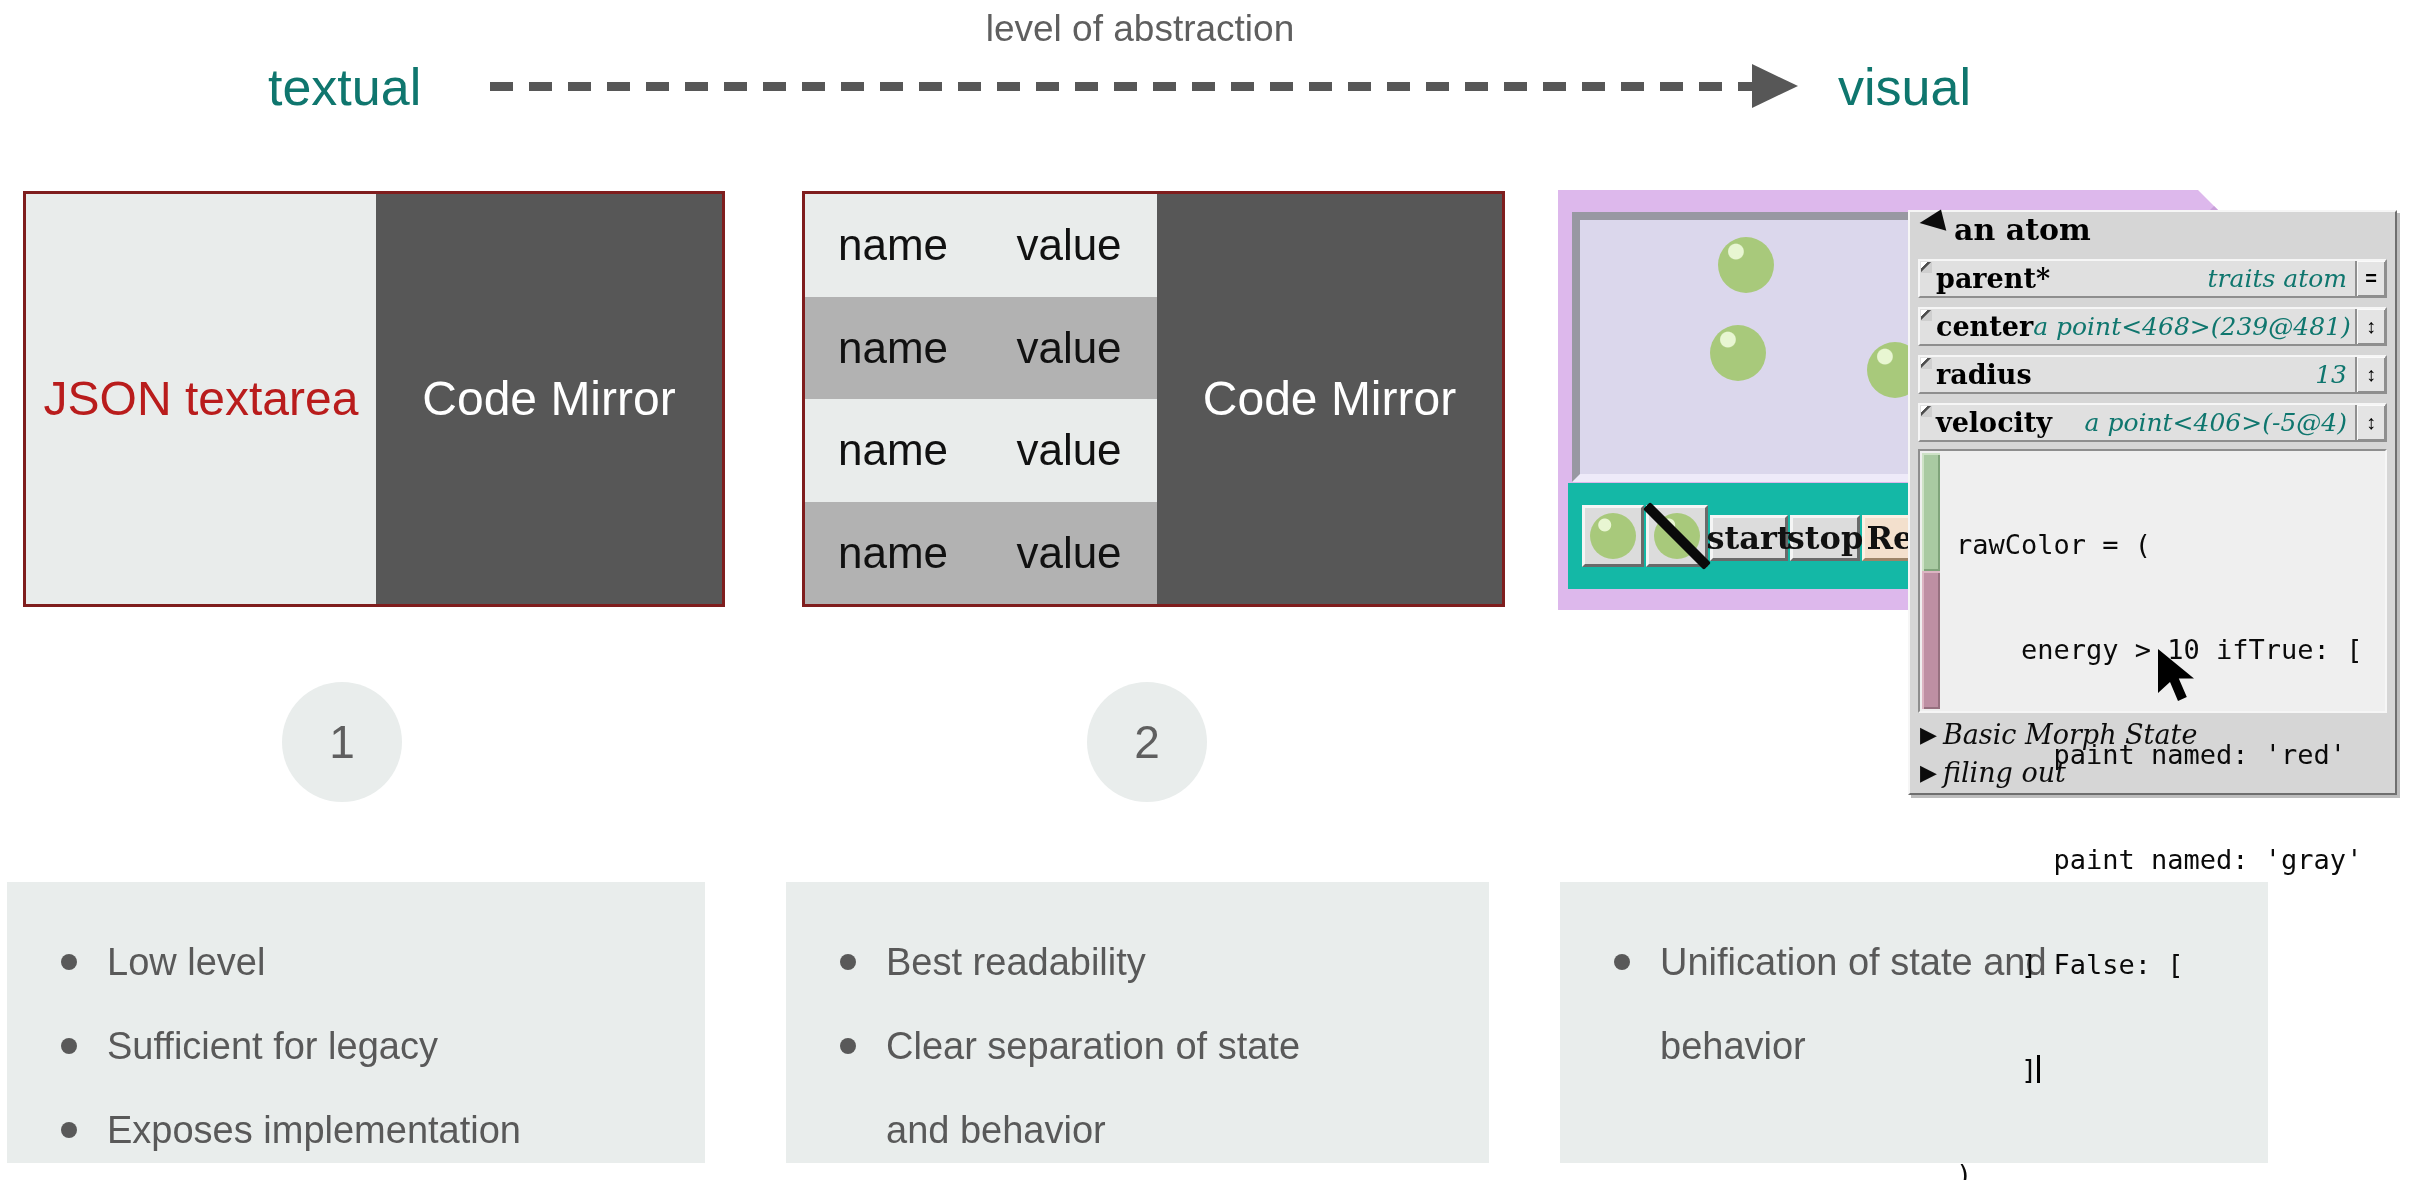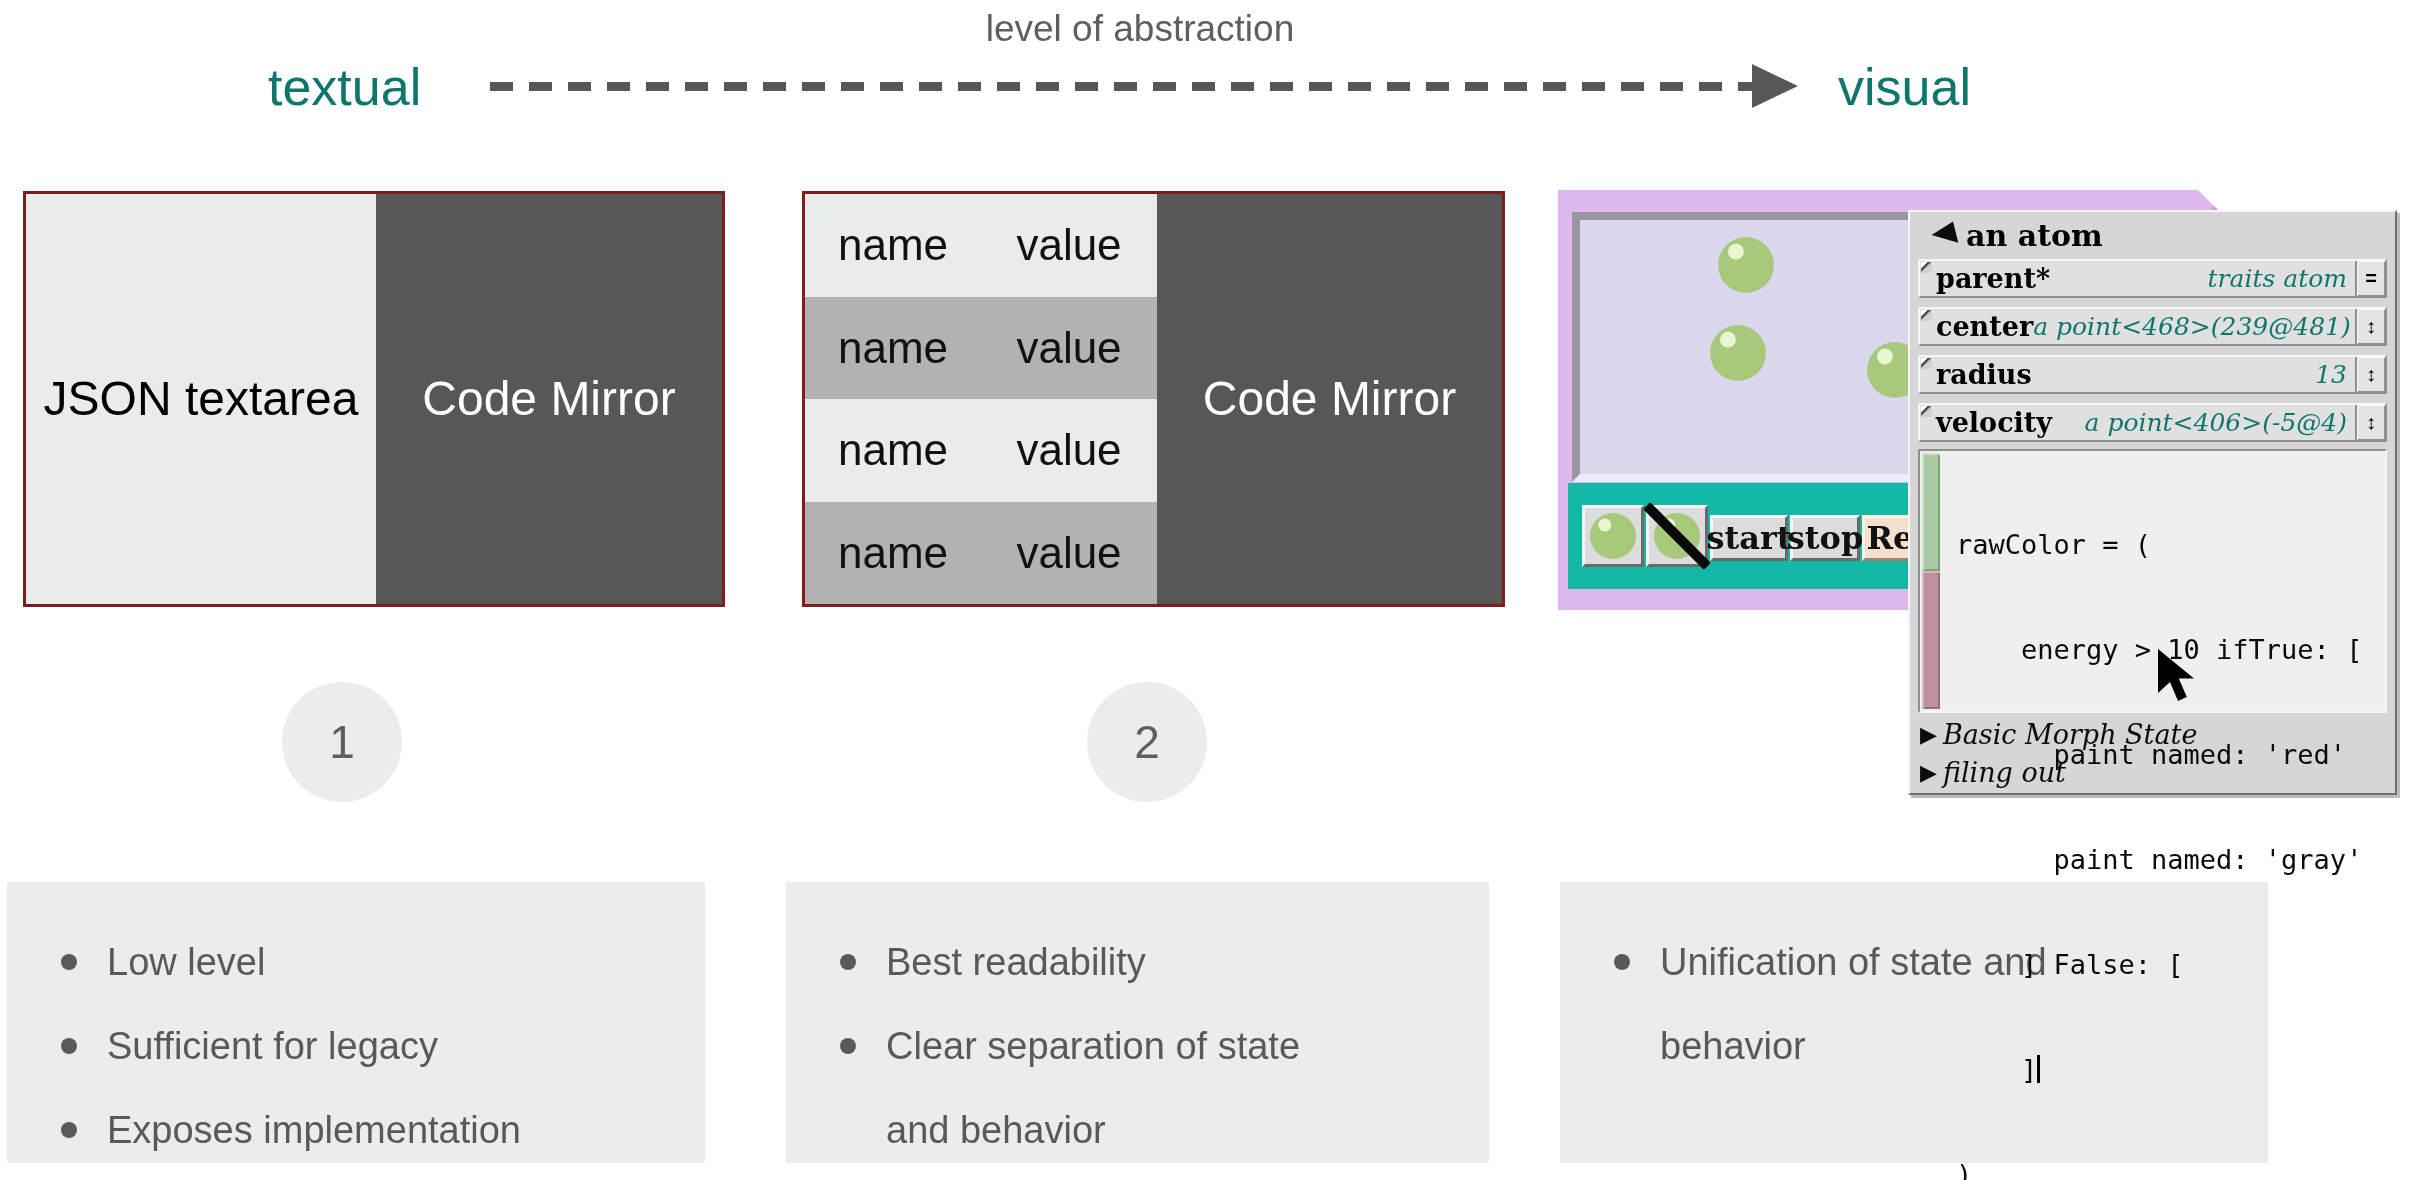--- a/index.html
+++ b/index.html
@@ -11,21 +11,21 @@
   .axis-center{position:absolute;left:880px;top:8px;width:520px;text-align:center;
                color:#5f5f5f;font-size:37px;}
   .dash-line{position:absolute;left:490px;top:82px;width:1262px;height:9px;
              background:repeating-linear-gradient(90deg,#575757 0 23px,transparent 23px 39px);}
   .arrow-head{position:absolute;left:1752px;top:64px;width:0;height:0;
               border-top:22px solid transparent;border-bottom:22px solid transparent;
               border-left:46px solid #575757;}
 
   
   .panel{position:absolute;border:3px solid #7f1d1d;display:flex;box-sizing:border-box;margin-left:16px;}
-  .ph-left{background:#e9eceb;color:#000000;display:flex;align-items:center;justify-content:center;
+  .ph-left{background:#e9eceb;color:#b91c1c;display:flex;align-items:center;justify-content:center;
            text-align:center;font-size:48px;line-height:1.35;}
   .ph-right{background:#575757;color:#ffffff;display:flex;align-items:center;justify-content:center;
             text-align:center;font-size:48px;line-height:1.35;flex:1;}
   .p1-left{flex:0 0 350px;}
   .p2-left{flex:0 0 352px;display:flex;flex-direction:column;}
   .nvrow{flex:1;display:flex;align-items:center;color:#111;font-size:44px;}
   .nvrow span{flex:1;text-align:center;}
   .nv-a{background:#e9eceb;} .nv-b{background:#b2b2b2;}
 
   
@@ -53,21 +53,21 @@
   .sq-txt{top:32px;height:46px;font-family:"DejaVu Serif",serif;font-weight:bold;
           font-size:32px;color:#111;}
   .btn-start{left:142px;width:78px;}
   .btn-stop{left:222px;width:70px;}
   .btn-reset{left:294px;width:86px;background:#f3e0cd;border-color:#fbf1e4 #9c8468 #9c8468 #fbf1e4;}
 
   
   .inspector{position:absolute;left:1908px;top:210px;width:489px;height:585px;background:#d6d6d6;
              border:2px solid;border-color:#f6f6f6 #6f6f6f #6f6f6f #f6f6f6;box-sizing:border-box;
              box-shadow:3px 3px 0 #bdbdbd;z-index:2;}
-  .insp-header{position:absolute;left:12px;top:0;height:46px;display:flex;align-items:center;
+  .insp-header{position:absolute;left:0;top:0;height:46px;display:flex;align-items:flex-start;
                padding-left:10px;}
   .collapse-tri{width:0;height:0;border-right:24px solid #0c0c0c;border-top:8px solid transparent;
                 border-bottom:14px solid transparent;transform:rotate(-14deg);margin-right:10px;}
   .insp-title{font-family:"DejaVu Serif",serif;font-weight:bold;font-size:30px;color:#000;}
   .irow{position:absolute;left:8px;right:8px;height:39px;background:#e0e0e0;border:2px solid;
         border-color:#f6f6f6 #8e8e8e #8e8e8e #f6f6f6;box-sizing:border-box;display:flex;
         align-items:center;}
   .corner-icon{position:absolute;left:1px;top:1px;width:11px;height:11px;
                background:linear-gradient(135deg,#ffffff 28%,#4d4d4d 32% 44%,#cfcfcf 48%);}
   .iname{font-family:"DejaVu Serif",serif;font-weight:bold;font-size:27px;color:#000;

